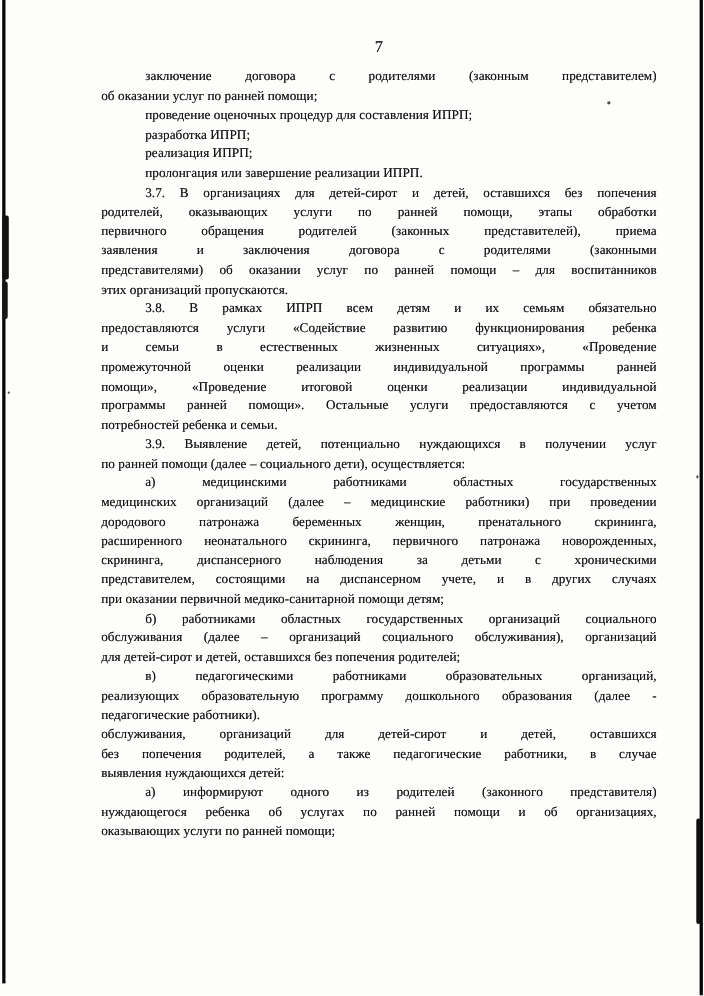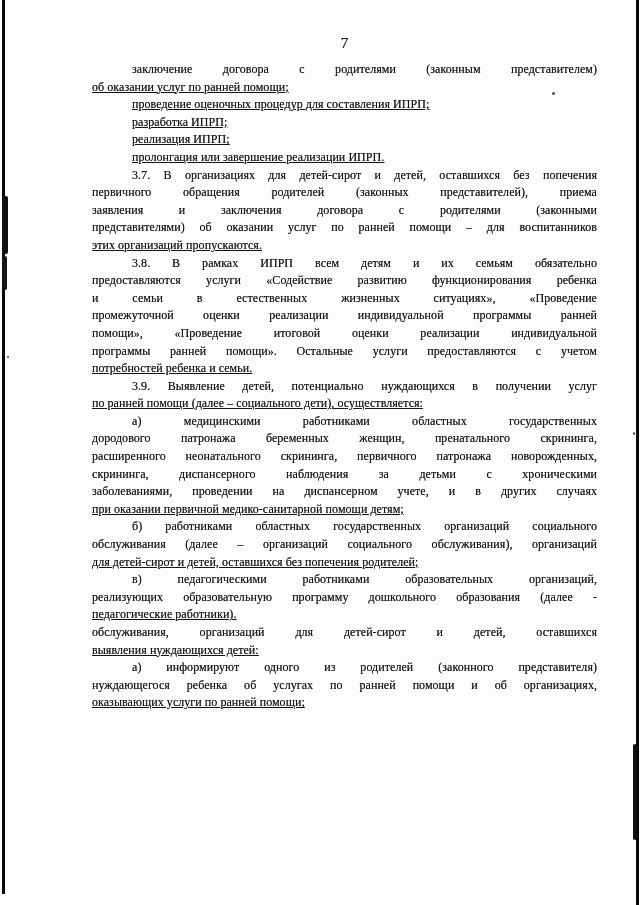--- a/index.html
+++ b/index.html
@@ -80,21 +80,21 @@
     line-height: 17.6px;
     height: 17.6px;
     overflow: hidden;
     white-space: normal;
     letter-spacing: 0.05px;
     text-shadow: 0 0 0.6px rgba(0,0,0,0.6);
   }
   
   .jl { text-align: justify; text-align-last: justify; }
   .jl::after { content: ""; display: inline-block; width: 100%; height: 0; }
-  .ll { text-align: left; text-decoration: underline; }
+  .ll { text-align: left; }
   .ind { text-indent: 40px; }
 </style>
 </head>
 <body>
 
 <div class="page">
   <div class="edge-left"></div>
   <div class="edge-left-blotch1"></div>
   <div class="edge-left-blotch2"></div>
   <div class="edge-right"></div>
@@ -117,58 +117,61 @@
         <div class="line ll ind">разработка ИПРП;</div>
       </div>
       <div class="para">
         <div class="line ll ind">реализация ИПРП;</div>
       </div>
       <div class="para">
         <div class="line ll ind">пролонгация или завершение реализации ИПРП.</div>
       </div>
       <div class="para">
         <div class="line jl ind">3.7. В организациях для детей-сирот и детей, оставшихся без попечения</div>
+        <div class="line jl">родителей, оказывающих услуги по ранней помощи, этапы обработки</div>
         <div class="line jl">первичного обращения родителей (законных представителей), приема</div>
         <div class="line jl">заявления и заключения договора с родителями (законными</div>
         <div class="line jl">представителями) об оказании услуг по ранней помощи – для воспитанников</div>
         <div class="line ll">этих организаций пропускаются.</div>
       </div>
       <div class="para">
         <div class="line jl ind">3.8. В рамках ИПРП всем детям и их семьям обязательно</div>
         <div class="line jl">предоставляются услуги «Содействие развитию функционирования ребенка</div>
         <div class="line jl">и семьи в естественных жизненных ситуациях», «Проведение</div>
         <div class="line jl">промежуточной оценки реализации индивидуальной программы ранней</div>
         <div class="line jl">помощи», «Проведение итоговой оценки реализации индивидуальной</div>
         <div class="line jl">программы ранней помощи». Остальные услуги предоставляются с учетом</div>
         <div class="line ll">потребностей ребенка и семьи.</div>
       </div>
       <div class="para">
         <div class="line jl ind">3.9. Выявление детей, потенциально нуждающихся в получении услуг</div>
         <div class="line ll">по ранней помощи (далее – социального дети), осуществляется:</div>
       </div>
       <div class="para">
         <div class="line jl ind">а) медицинскими работниками областных государственных</div>
+        <div class="line jl">медицинских организаций (далее – медицинские работники) при проведении</div>
         <div class="line jl">дородового патронажа беременных женщин, пренатального скрининга,</div>
         <div class="line jl">расширенного неонатального скрининга, первичного патронажа новорожденных,</div>
         <div class="line jl">скрининга, диспансерного наблюдения за детьми с хроническими</div>
-        <div class="line jl">заболеваниями, проведении на диспансерном учете, и в других случаях</div>
+        <div class="line jl">представителем, состоящими на диспансерном учете, и в других случаях</div>
         <div class="line ll">при оказании первичной медико-санитарной помощи детям;</div>
       </div>
       <div class="para">
         <div class="line jl ind">б) работниками областных государственных организаций социального</div>
         <div class="line jl">обслуживания (далее – организаций социального обслуживания), организаций</div>
         <div class="line ll">для детей-сирот и детей, оставшихся без попечения родителей;</div>
       </div>
       <div class="para">
         <div class="line jl ind">в) педагогическими работниками образовательных организаций,</div>
         <div class="line jl">реализующих образовательную программу дошкольного образования (далее -</div>
         <div class="line ll">педагогические работники).</div>
       </div>
       <div class="para">
         <div class="line jl">обслуживания, организаций для детей-сирот и детей, оставшихся</div>
+        <div class="line jl">без попечения родителей, а также педагогические работники, в случае</div>
         <div class="line ll">выявления нуждающихся детей:</div>
       </div>
       <div class="para">
         <div class="line jl ind">а) информируют одного из родителей (законного представителя)</div>
         <div class="line jl">нуждающегося ребенка об услугах по ранней помощи и об организациях,</div>
         <div class="line ll">оказывающих услуги по ранней помощи;</div>
       </div>
     </div>
 </div>
 

